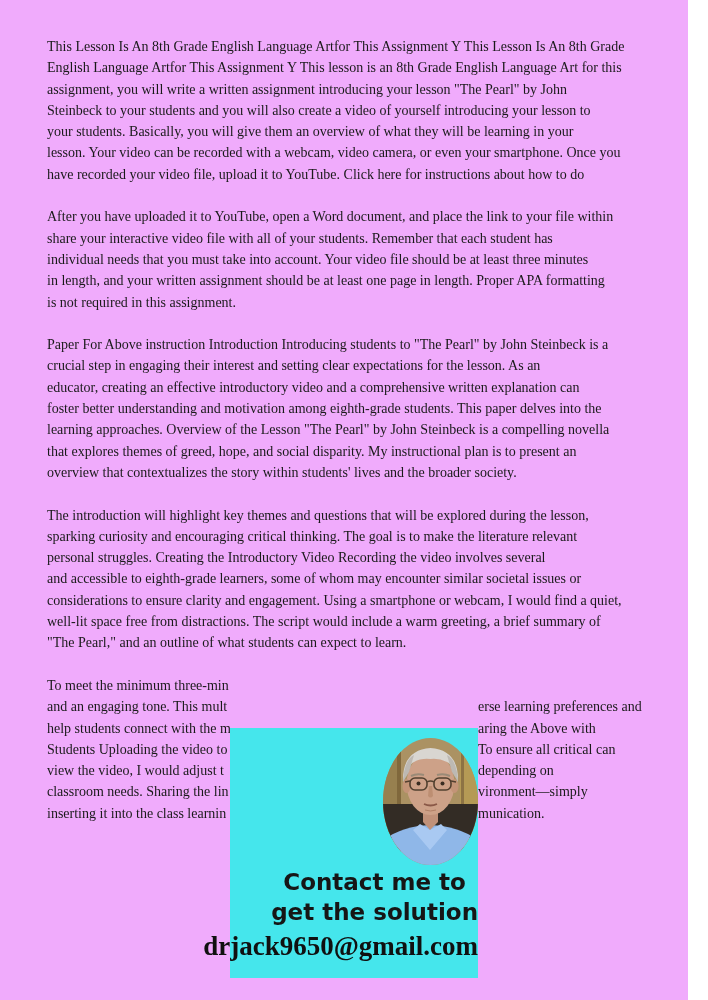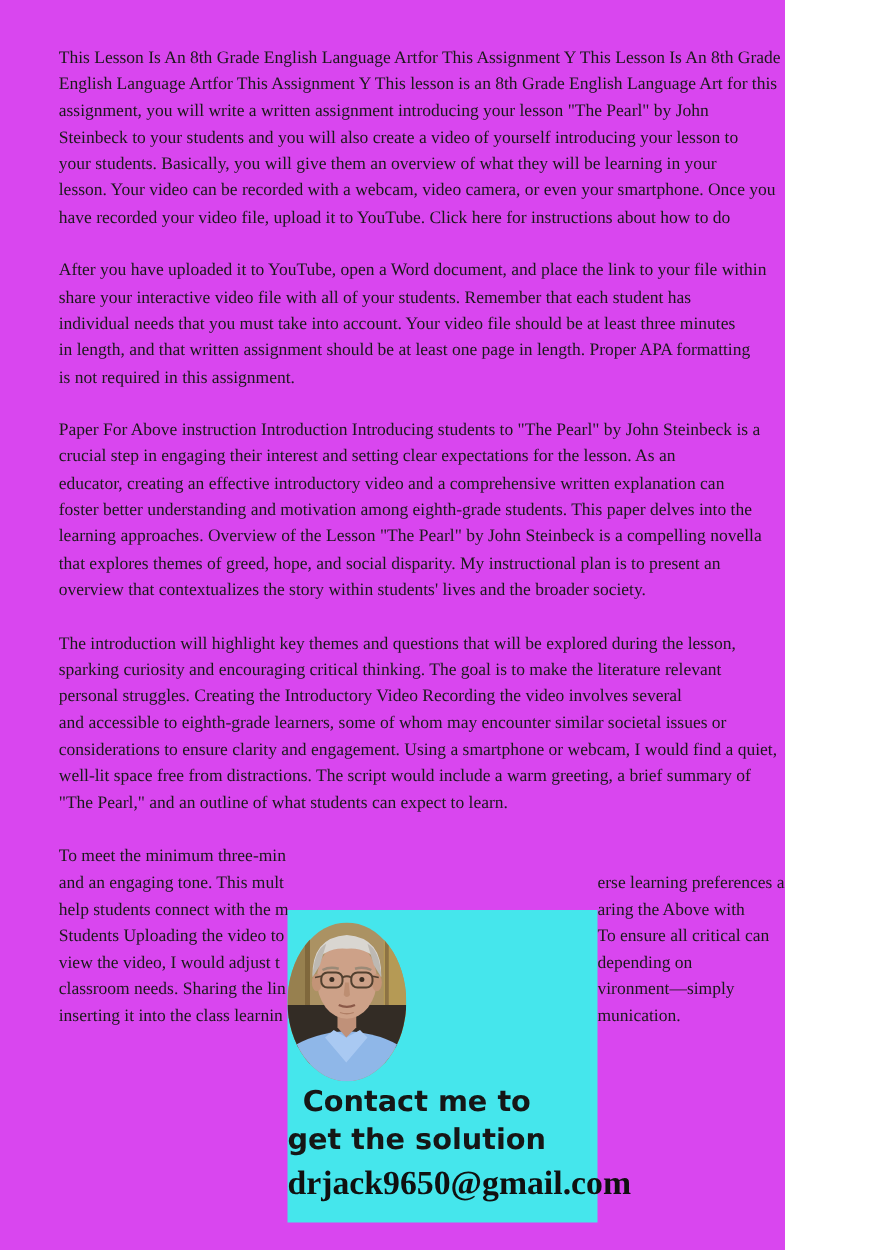--- a/index.html
+++ b/index.html
@@ -2,23 +2,23 @@
 <html><head>
 <meta charset="utf-8">
 <style>
   html, body {
     margin: 0;
     padding: 0;
     background: #ffffff;
   }
   .page {
     position: relative;
-    width: 628px;
+    width: 688px;
     height: 1000px;
-    background: #d946ef;
+    background: #f0abfc;
     overflow: hidden;
     font-family: "Liberation Serif", serif;
     color: #1a1a1a;
   }
   .text-flow {
     position: absolute;
     left: 47px;
     top: 36px;
     width: 616px;
     font-size: 14px;
@@ -38,21 +38,21 @@
   }
   .promo-card {
     position: absolute;
     left: 230px;
     top: 728px;
     width: 248px;
     height: 250px;
     background: #45E6EC;
     display: flex;
     flex-direction: column;
-    align-items: flex-start;
+    align-items: flex-end;
     box-sizing: border-box;
   }
   .portrait {
     margin-top: 10px;
     width: 95px;
     height: 127px;
     flex: 0 0 auto;
   }
   .promo-heading {
     margin-top: 2px;
@@ -84,21 +84,21 @@
         <div class="line">assignment, you will write a written assignment introducing your lesson "The Pearl" by John</div>
         <div class="line">Steinbeck to your students and you will also create a video of yourself introducing your lesson to</div>
         <div class="line">your students. Basically, you will give them an overview of what they will be learning in your</div>
         <div class="line">lesson. Your video can be recorded with a webcam, video camera, or even your smartphone. Once you</div>
         <div class="line">have recorded your video file, upload it to YouTube. Click here for instructions about how to do</div>
       </div>
       <div class="para">
         <div class="line">After you have uploaded it to YouTube, open a Word document, and place the link to your file within</div>
         <div class="line">share your interactive video file with all of your students. Remember that each student has</div>
         <div class="line">individual needs that you must take into account. Your video file should be at least three minutes</div>
-        <div class="line">in length, and that written assignment should be at least one page in length. Proper APA formatting</div>
+        <div class="line">in length, and your written assignment should be at least one page in length. Proper APA formatting</div>
         <div class="line">is not required in this assignment.</div>
       </div>
       <div class="para">
         <div class="line">Paper For Above instruction Introduction Introducing students to "The Pearl" by John Steinbeck is a</div>
         <div class="line">crucial step in engaging their interest and setting clear expectations for the lesson. As an</div>
         <div class="line">educator, creating an effective introductory video and a comprehensive written explanation can</div>
         <div class="line">foster better understanding and motivation among eighth-grade students. This paper delves into the</div>
         <div class="line">learning approaches. Overview of the Lesson "The Pearl" by John Steinbeck is a compelling novella</div>
         <div class="line">that explores themes of greed, hope, and social disparity. My instructional plan is to present an</div>
         <div class="line">overview that contextualizes the story within students' lives and the broader society.</div>

